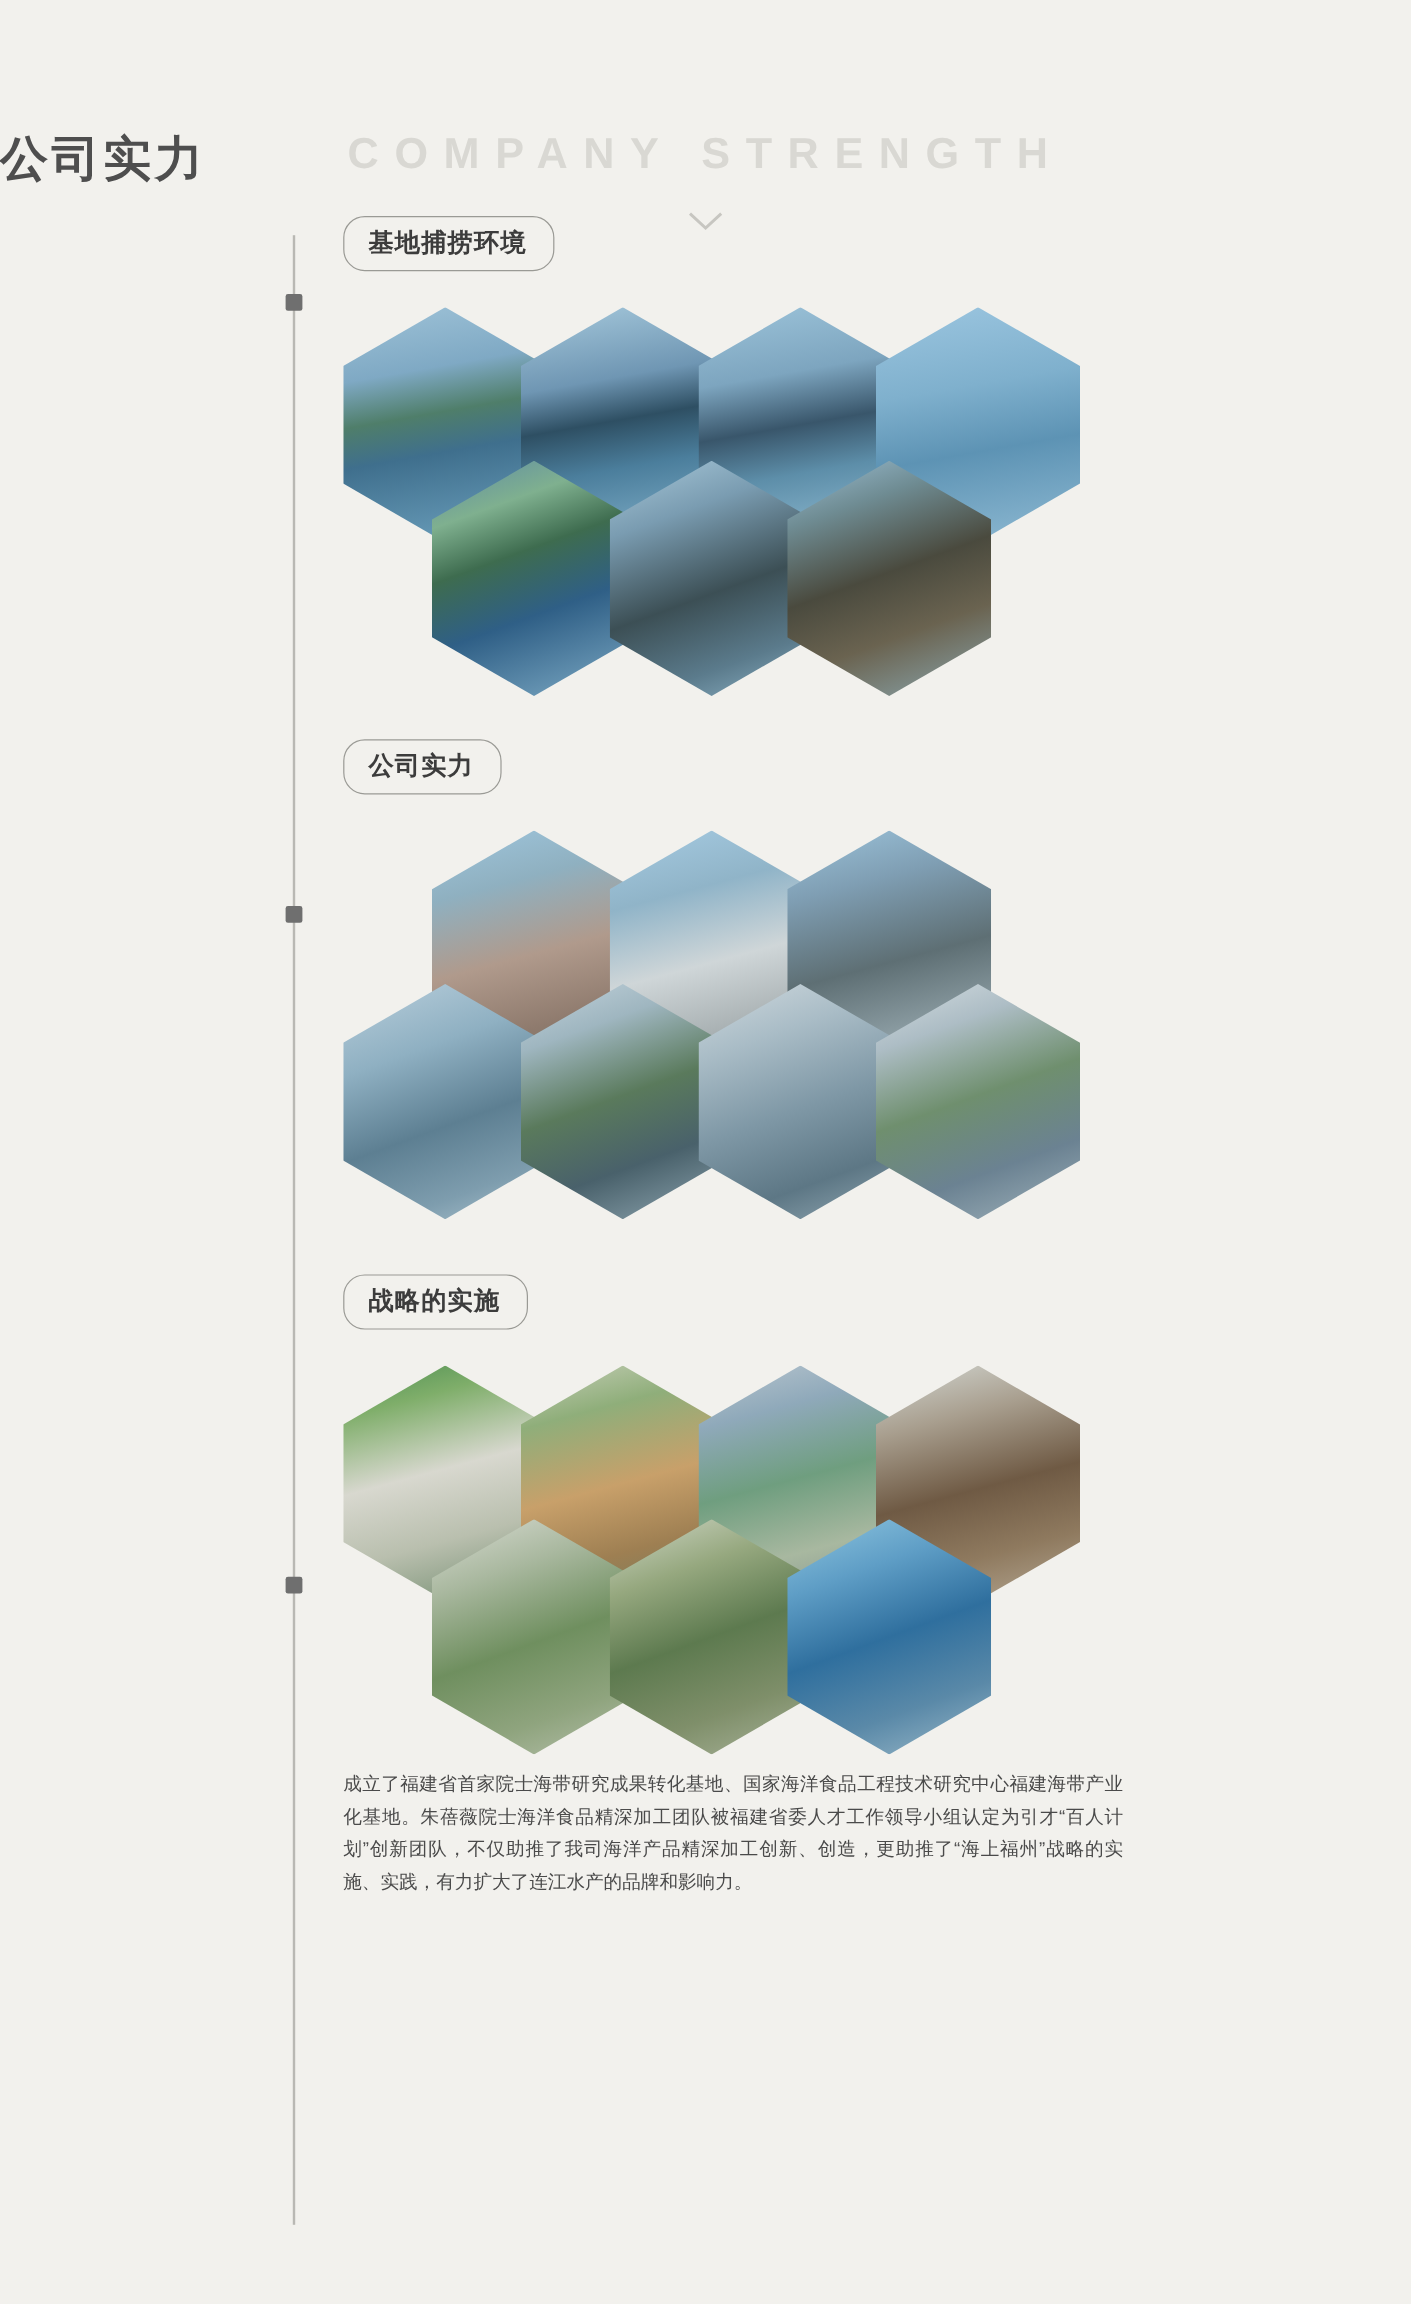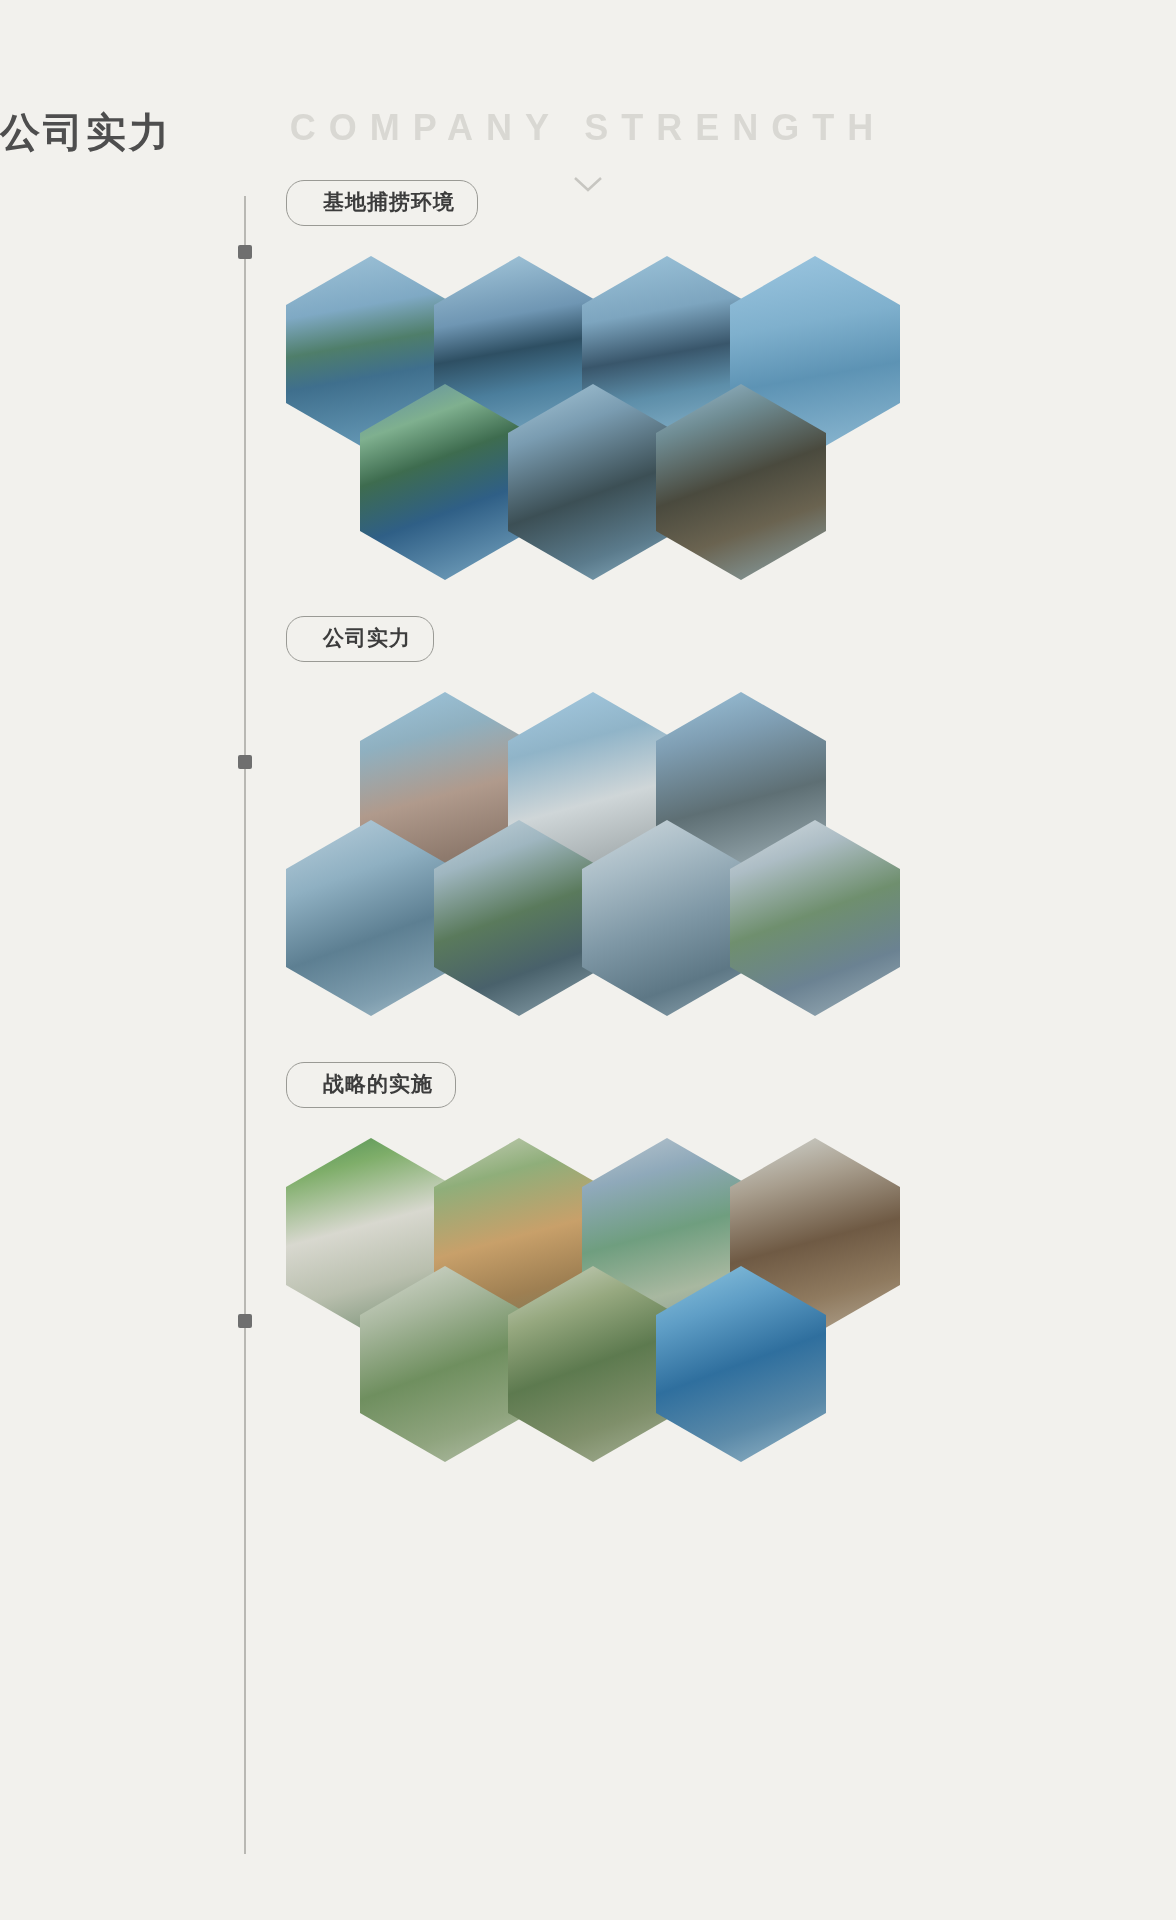--- a/index.html
+++ b/index.html
@@ -77,21 +77,21 @@
   .rail-dot.d2 { top: 755px; }
   .rail-dot.d3 { top: 1314px; }
 
   
   .section { position: relative; }
   .section-label {
     display: inline-block;
     margin-left: 286px;
     border: 1px solid #9a9a95;
     border-radius: 18px;
-    padding: 7px 22px 9px 36px;
+    padding: 7px 22px 9px 20px;
     font-size: 21px;
     font-weight: bold;
     color: #3c3c3c;
     background: #f2f1ed;
     letter-spacing: 1px;
   }
 
   .hex-wrap {
     position: relative;
     margin: 18px 0 0 0;
@@ -181,15 +181,16 @@
     <div class="hex" style="left:286px; top:12px; background:linear-gradient(165deg,#4f8f53 0%,#7fae6a 18%,#d8d8cf 45%,#b9bfae 70%,#6f8a6d 100%);"></div>
     <div class="hex" style="left:434px; top:12px; background:linear-gradient(165deg,#c7cfb9 0%,#8fae7a 22%,#c8a06a 50%,#9e7f52 74%,#6f7b5e 100%);"></div>
     <div class="hex" style="left:582px; top:12px; background:linear-gradient(165deg,#b9c6cf 0%,#8fa9ba 22%,#6f9e7f 48%,#a8b8a0 74%,#7f8f8a 100%);"></div>
     <div class="hex" style="left:730px; top:12px; background:linear-gradient(165deg,#d3d7d2 0%,#a89e8e 25%,#6f5a44 52%,#8f7a5f 76%,#b5a894 100%);"></div>
 
     <div class="hex" style="left:360px; top:140px; background:linear-gradient(160deg,#d8dbd2 0%,#a9b89f 25%,#6f8f5f 52%,#8fa47e 78%,#b6c0ab 100%);"></div>
     <div class="hex" style="left:508px; top:140px; background:linear-gradient(160deg,#cfd6c6 0%,#96a87f 25%,#5d7a4f 50%,#7f8f6a 76%,#a9b39a 100%);"></div>
     <div class="hex" style="left:656px; top:140px; background:linear-gradient(160deg,#8fc6e0 0%,#5f9ec6 25%,#2f6f9e 50%,#5a89a8 76%,#9ab9c9 100%);"></div>
   </div>
 
+  <div class="desc">成立了福建省首家院士海带研究成果转化基地、国家海洋食品工程技术研究中心福建海带产业化基地。朱蓓薇院士海洋食品精深加工团队被福建省委人才工作领导小组认定为引才“百人计划”创新团队，不仅助推了我司海洋产品精深加工创新、创造，更助推了“海上福州”战略的实施、实践，有力扩大了连江水产的品牌和影响力。</div>
 </div>
 
 <div class="bottom-space"></div>
 
 </body></html>

